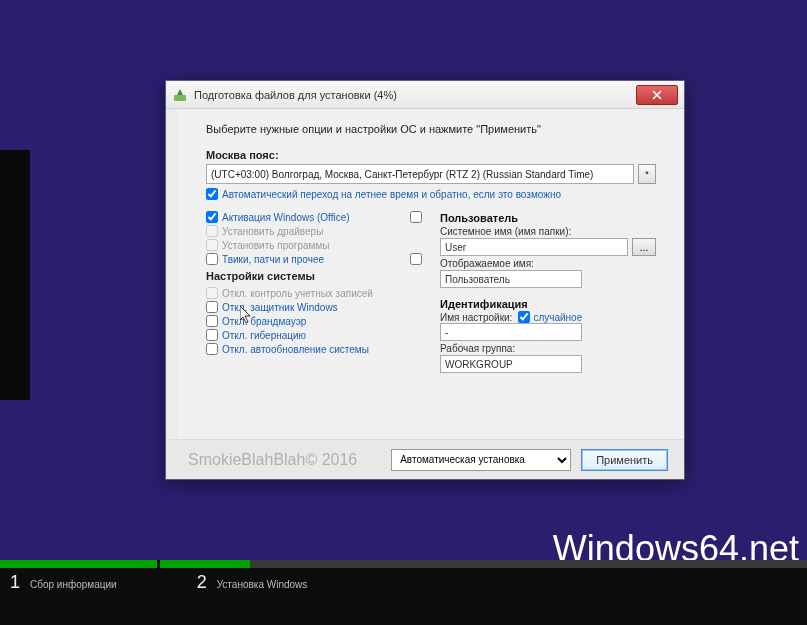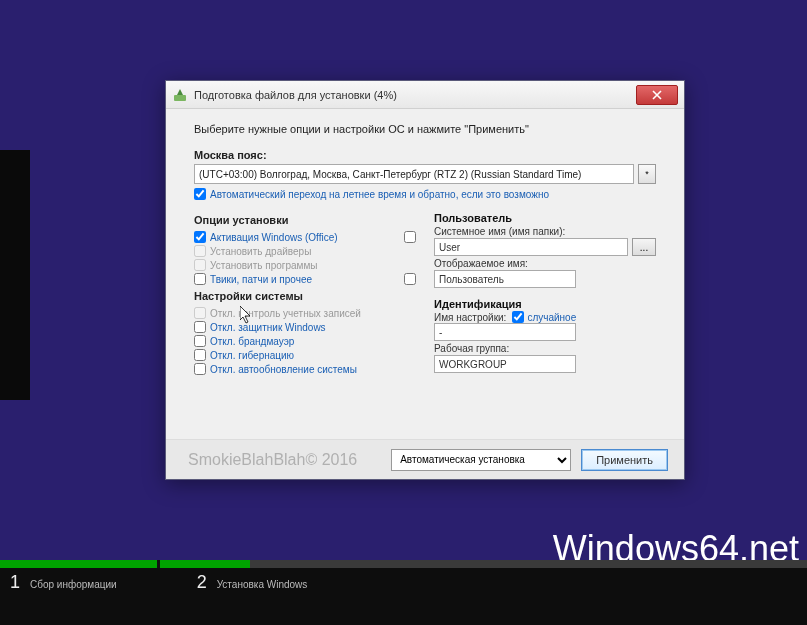--- a/index.html
+++ b/index.html
@@ -72,21 +72,21 @@
     background: linear-gradient(#e36868,#c43a3a);
     border: 1px solid #a02020;
     border-radius: 2px;
     display: flex; align-items: center; justify-content: center;
     color: #fff; font-size: 11px; font-weight: bold;
     cursor: pointer;
   }
   .dialog-body {
     flex: 1; padding: 14px 28px 10px 28px;
     background: #f0f0f0;
-    display: flex; flex-direction: column;
+    display: flex; flex-direction: column; margin-left: 12px;
   }
   .instruction { font-size: 11px; color: #222; margin-bottom: 14px; }
   .tz-label { font-size: 11px; font-weight: bold; color: #222; margin-bottom: 3px; }
   .tz-row { display: flex; gap: 4px; margin-bottom: 4px; }
   .tz-select {
     flex: 1; height: 20px; border: 1px solid #aaa;
     background: #fff; font-size: 10px; padding: 1px 4px;
     color: #222;
   }
   .tz-btn {
@@ -180,21 +180,20 @@
         <input class="tz-select" readonly="" value="(UTC+03:00) Волгоград, Москва, Санкт-Петербург (RTZ 2) (Russian Standard Time)" style="">
         <button class="tz-btn">*</button>
       </div>
       <label class="cb-row link">
         <input type="checkbox" checked="" style="">
         <span>Автоматический переход на летнее время и обратно, если это возможно</span>
       </label>
 
       <div class="columns">
         <div class="col-left">
-          <div class="group-title">Опции установки</div>
 
           <div class="install-item">
             <input type="checkbox" checked="" style="">
             <span>Активация Windows (Office)</span>
             <input type="checkbox" class="trail-cb" style="">
           </div>
           <div class="install-item disabled">
             <input type="checkbox" disabled="" style="">
             <span>Установить драйверы</span>
           </div>

